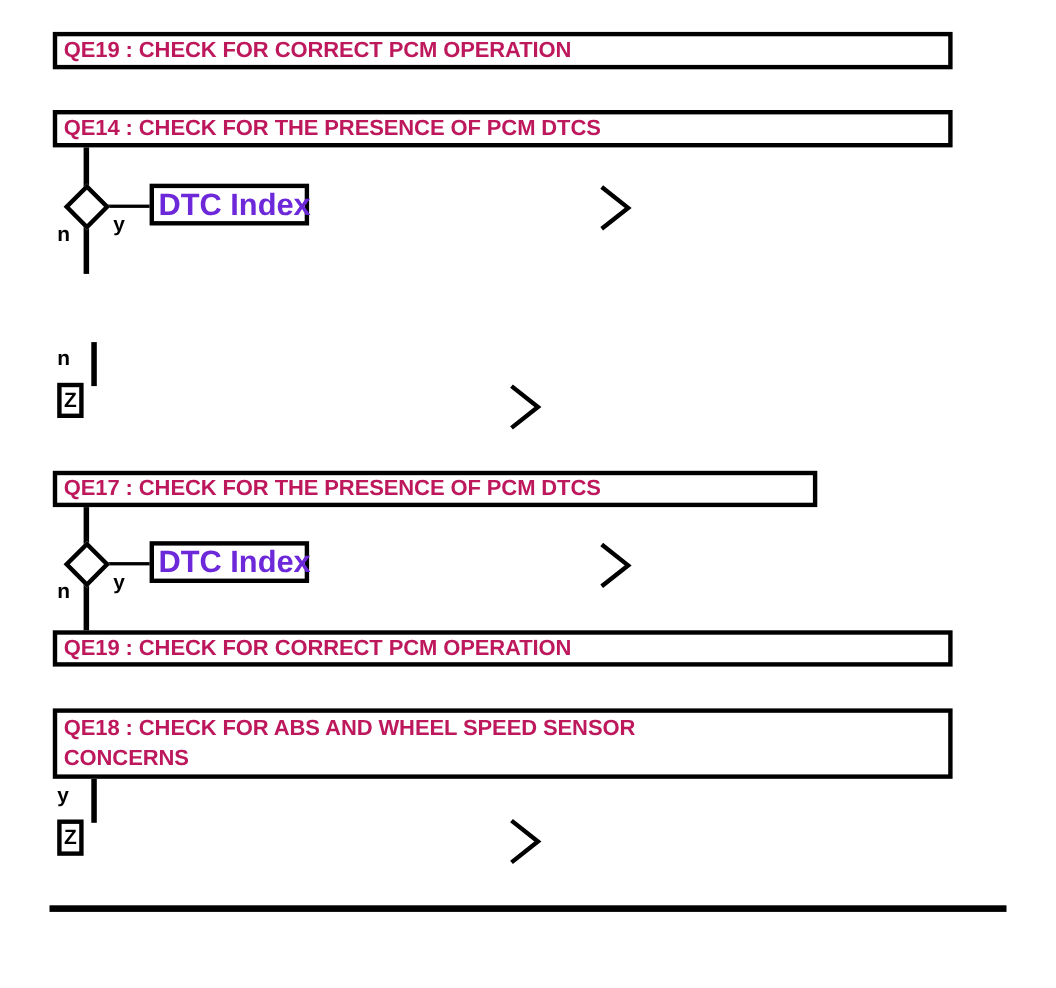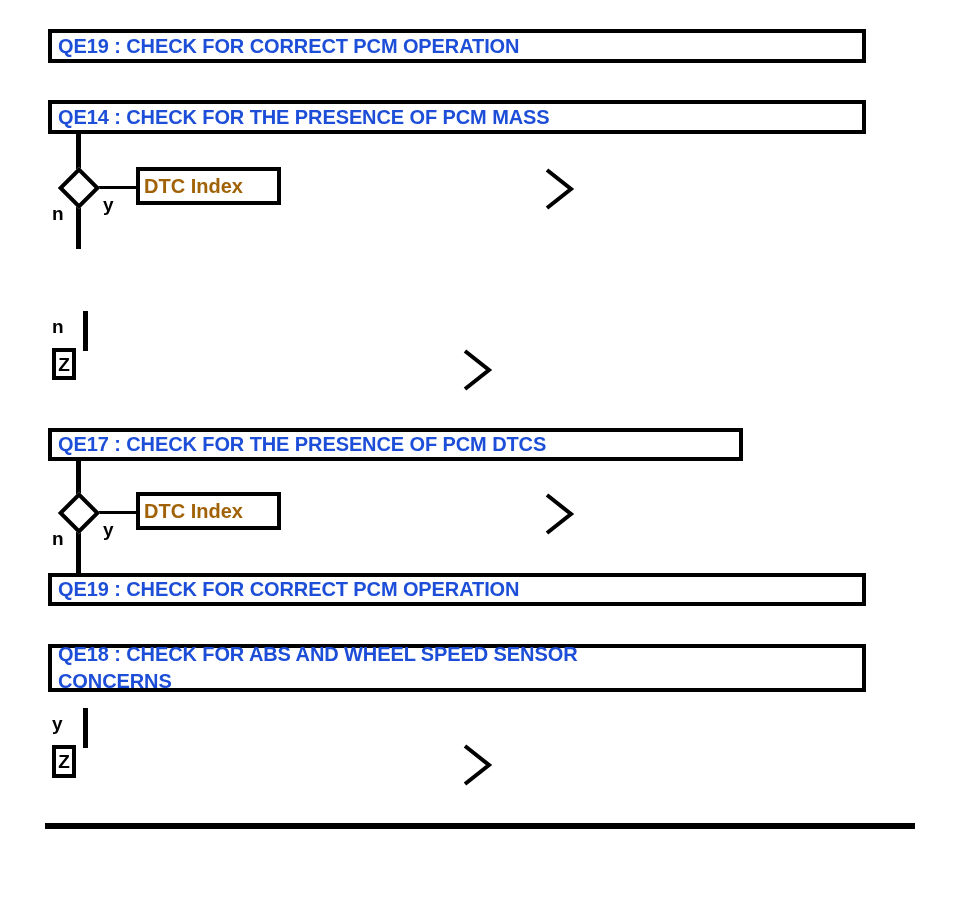--- a/index.html
+++ b/index.html
@@ -24,41 +24,41 @@
     border: 4px solid #000000;
     display: flex;
     align-items: center;
     z-index: 5;
   }
   .step-box .step-label {
     display: block;
     font-size: 20px;
     font-weight: bold;
     line-height: 1.34;
-    color: #1d4ed8;
+    color: #be185d;
     letter-spacing: -0.1px;
     padding: 0 0 0 6px;
     white-space: pre-line;
   }
 
   
   .ref-box {
     position: absolute;
     box-sizing: border-box;
     background: #ffffff;
     border: 4px solid #000000;
     display: flex;
     align-items: center;
     z-index: 6;
   }
   .ref-box .ref-label {
-    font-size: 20px;
+    font-size: 28px;
     font-weight: bold;
     line-height: 1;
-    color: #a16207;
+    color: #6d28d9;
     padding-left: 4px;
     white-space: nowrap;
   }
 
   
   .tag-box {
     position: absolute;
     box-sizing: border-box;
     background: #ffffff;
     border: 4px solid #000000;
@@ -126,21 +126,21 @@
 </head>
 <body>
 
 <div id="page">
 
   <div class="step-box" style="left:48px; top:29px; width:818px; height:34px;">
     <span class="step-label">QE19 : CHECK FOR CORRECT PCM OPERATION</span>
   </div>
 
   <div class="step-box" style="left:48px; top:100px; width:818px; height:34px;">
-    <span class="step-label">QE14 : CHECK FOR THE PRESENCE OF PCM MASS</span>
+    <span class="step-label">QE14 : CHECK FOR THE PRESENCE OF PCM DTCS</span>
   </div>
 
   <div class="vline" style="left:76px; top:133px; height:40px;"></div>
 
   <div class="diamond" style="left:64px; top:173px; width:30px; height:30px;">
     <div class="dshape"></div>
   </div>
 
   <div class="hline" style="left:94px; top:186px; width:46px;"></div>
 
@@ -191,21 +191,21 @@
   <div class="vline" style="left:76px; top:528px; height:47px;"></div>
 
   <svg class="chevron" style="left:543px; top:491px;" width="36" height="46" viewBox="0 0 36 46">
     <polyline points="4,4 28,23 4,42" fill="none" stroke="#000000" stroke-width="4"></polyline>
   </svg>
 
   <div class="step-box" style="left:48px; top:573px; width:818px; height:33px;">
     <span class="step-label">QE19 : CHECK FOR CORRECT PCM OPERATION</span>
   </div>
 
-  <div class="step-box" style="left:48px; top:644px; width:818px; height:48px;">
+  <div class="step-box" style="left:48px; top:644px; width:818px; height:64px;">
     <span class="step-label">QE18 : CHECK FOR ABS AND WHEEL SPEED SENSOR
 CONCERNS</span>
   </div>
 
   <div class="branch-label" style="left:52px; top:714px;">y</div>
   <div class="vline" style="left:83px; top:708px; height:40px;"></div>
 
   <div class="tag-box" style="left:52px; top:745px; width:24px; height:33px;">
     <span class="tag-label">Z</span>
   </div>

